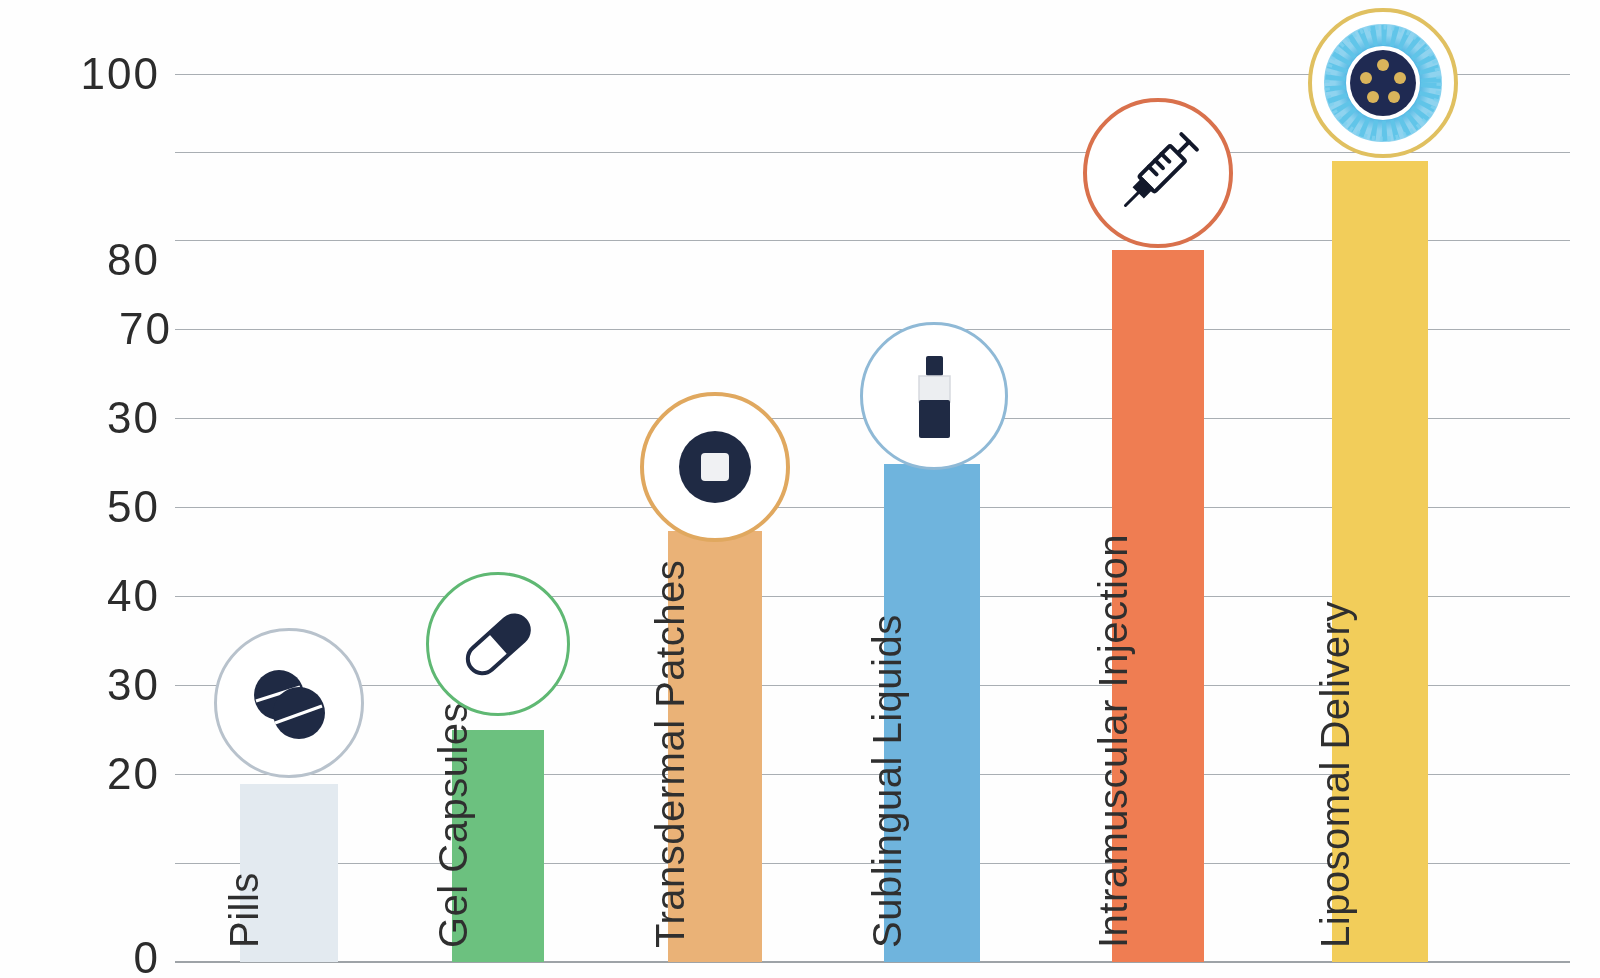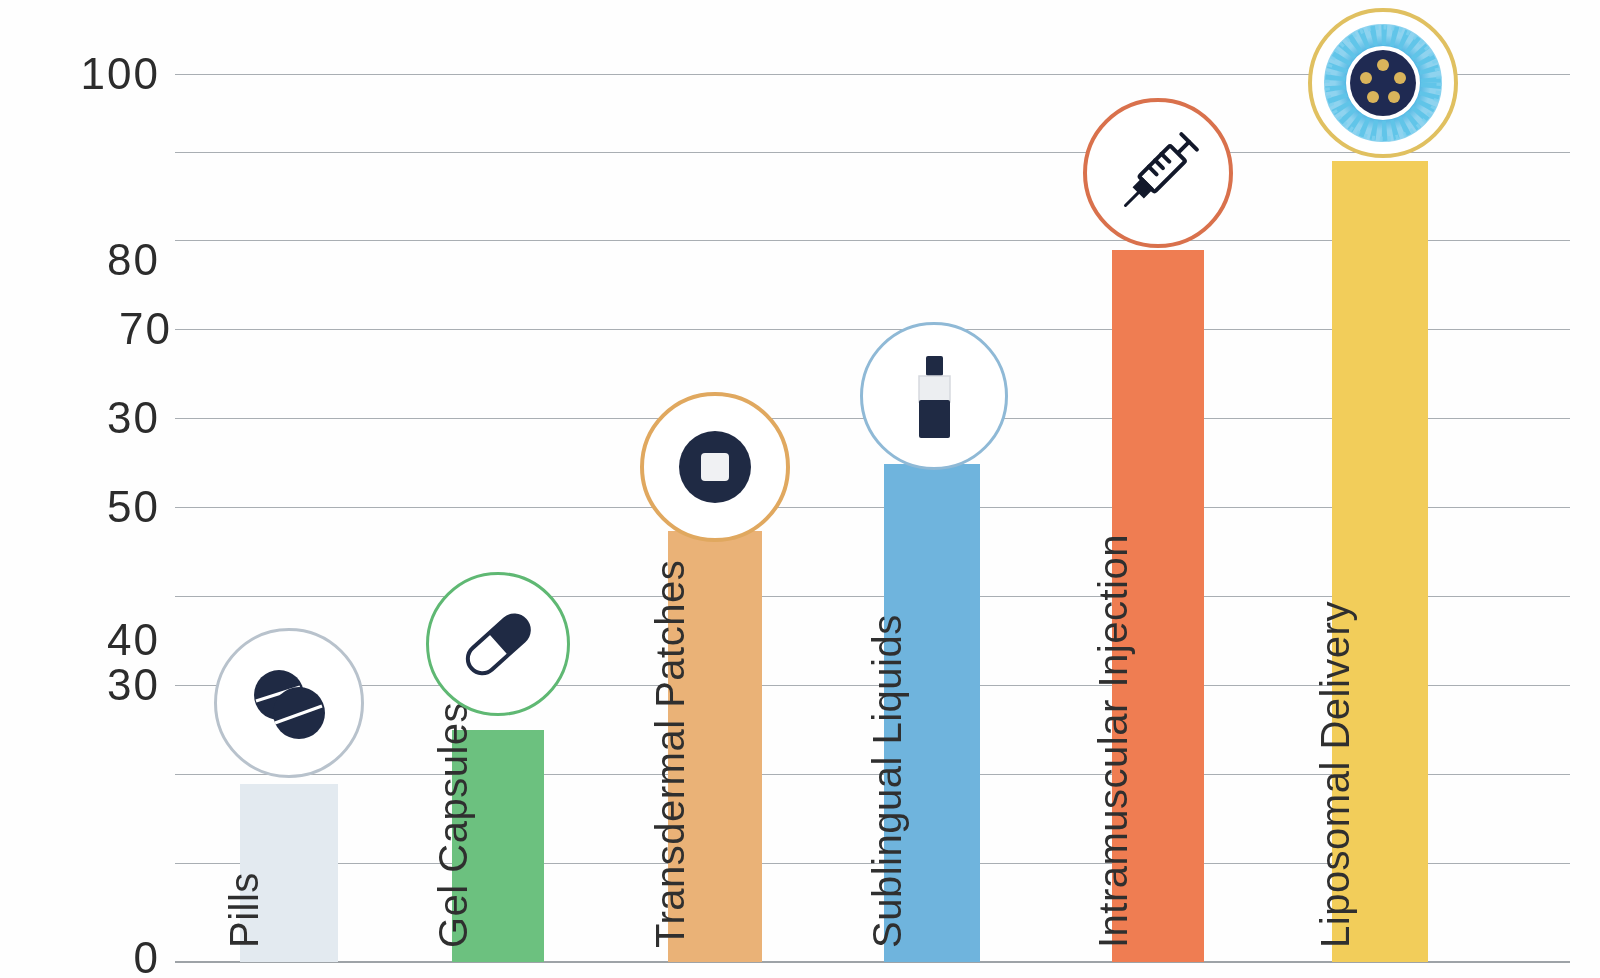--- a/index.html
+++ b/index.html
@@ -100,22 +100,23 @@
     <div class="gridline" style="left:175px; right:30px; top:685px;"></div>
     <div class="gridline" style="left:175px; right:30px; top:774px;"></div>
     <div class="gridline" style="left:175px; right:30px; top:863px;"></div>
     <div class="gridline baseline" style="left:175px; right:30px; top:961px;"></div>
 
     <div class="ytick" style="width:160px; left:0px; top:74px;">100</div>
     <div class="ytick" style="width:160px; left:0px; top:240px;margin-top:20px;">80</div>
     <div class="ytick" style="width:160px; left:12px; top:329px;">70</div>
     <div class="ytick" style="width:160px; left:0px; top:418px;">30</div>
     <div class="ytick" style="width:160px; left:0px; top:507px;">50</div>
-    <div class="ytick" style="width:160px; left:0px; top:596px;margin-top:44px;">40</div>
+    <div class="ytick" style="width:160px; left:0px; top:596px;">40</div>
     <div class="ytick" style="width:160px; left:0px; top:685px;">30</div>
+    <div class="ytick" style="width:160px; left:0px; top:774px;">20</div>
     <div class="ytick" style="width:160px; left:0px; top:958px;">0</div>
 
     <div class="bar" style="left:240px; width:98px; height:178px; background:#e3eaf0;">
       <div class="bar-label">Pills</div>
     </div>
 
     <div class="bar" style="left:452px; width:92px; height:232px; background:#6cc17f;">
       <div class="bar-label">Gel Capsules</div>
     </div>
 

